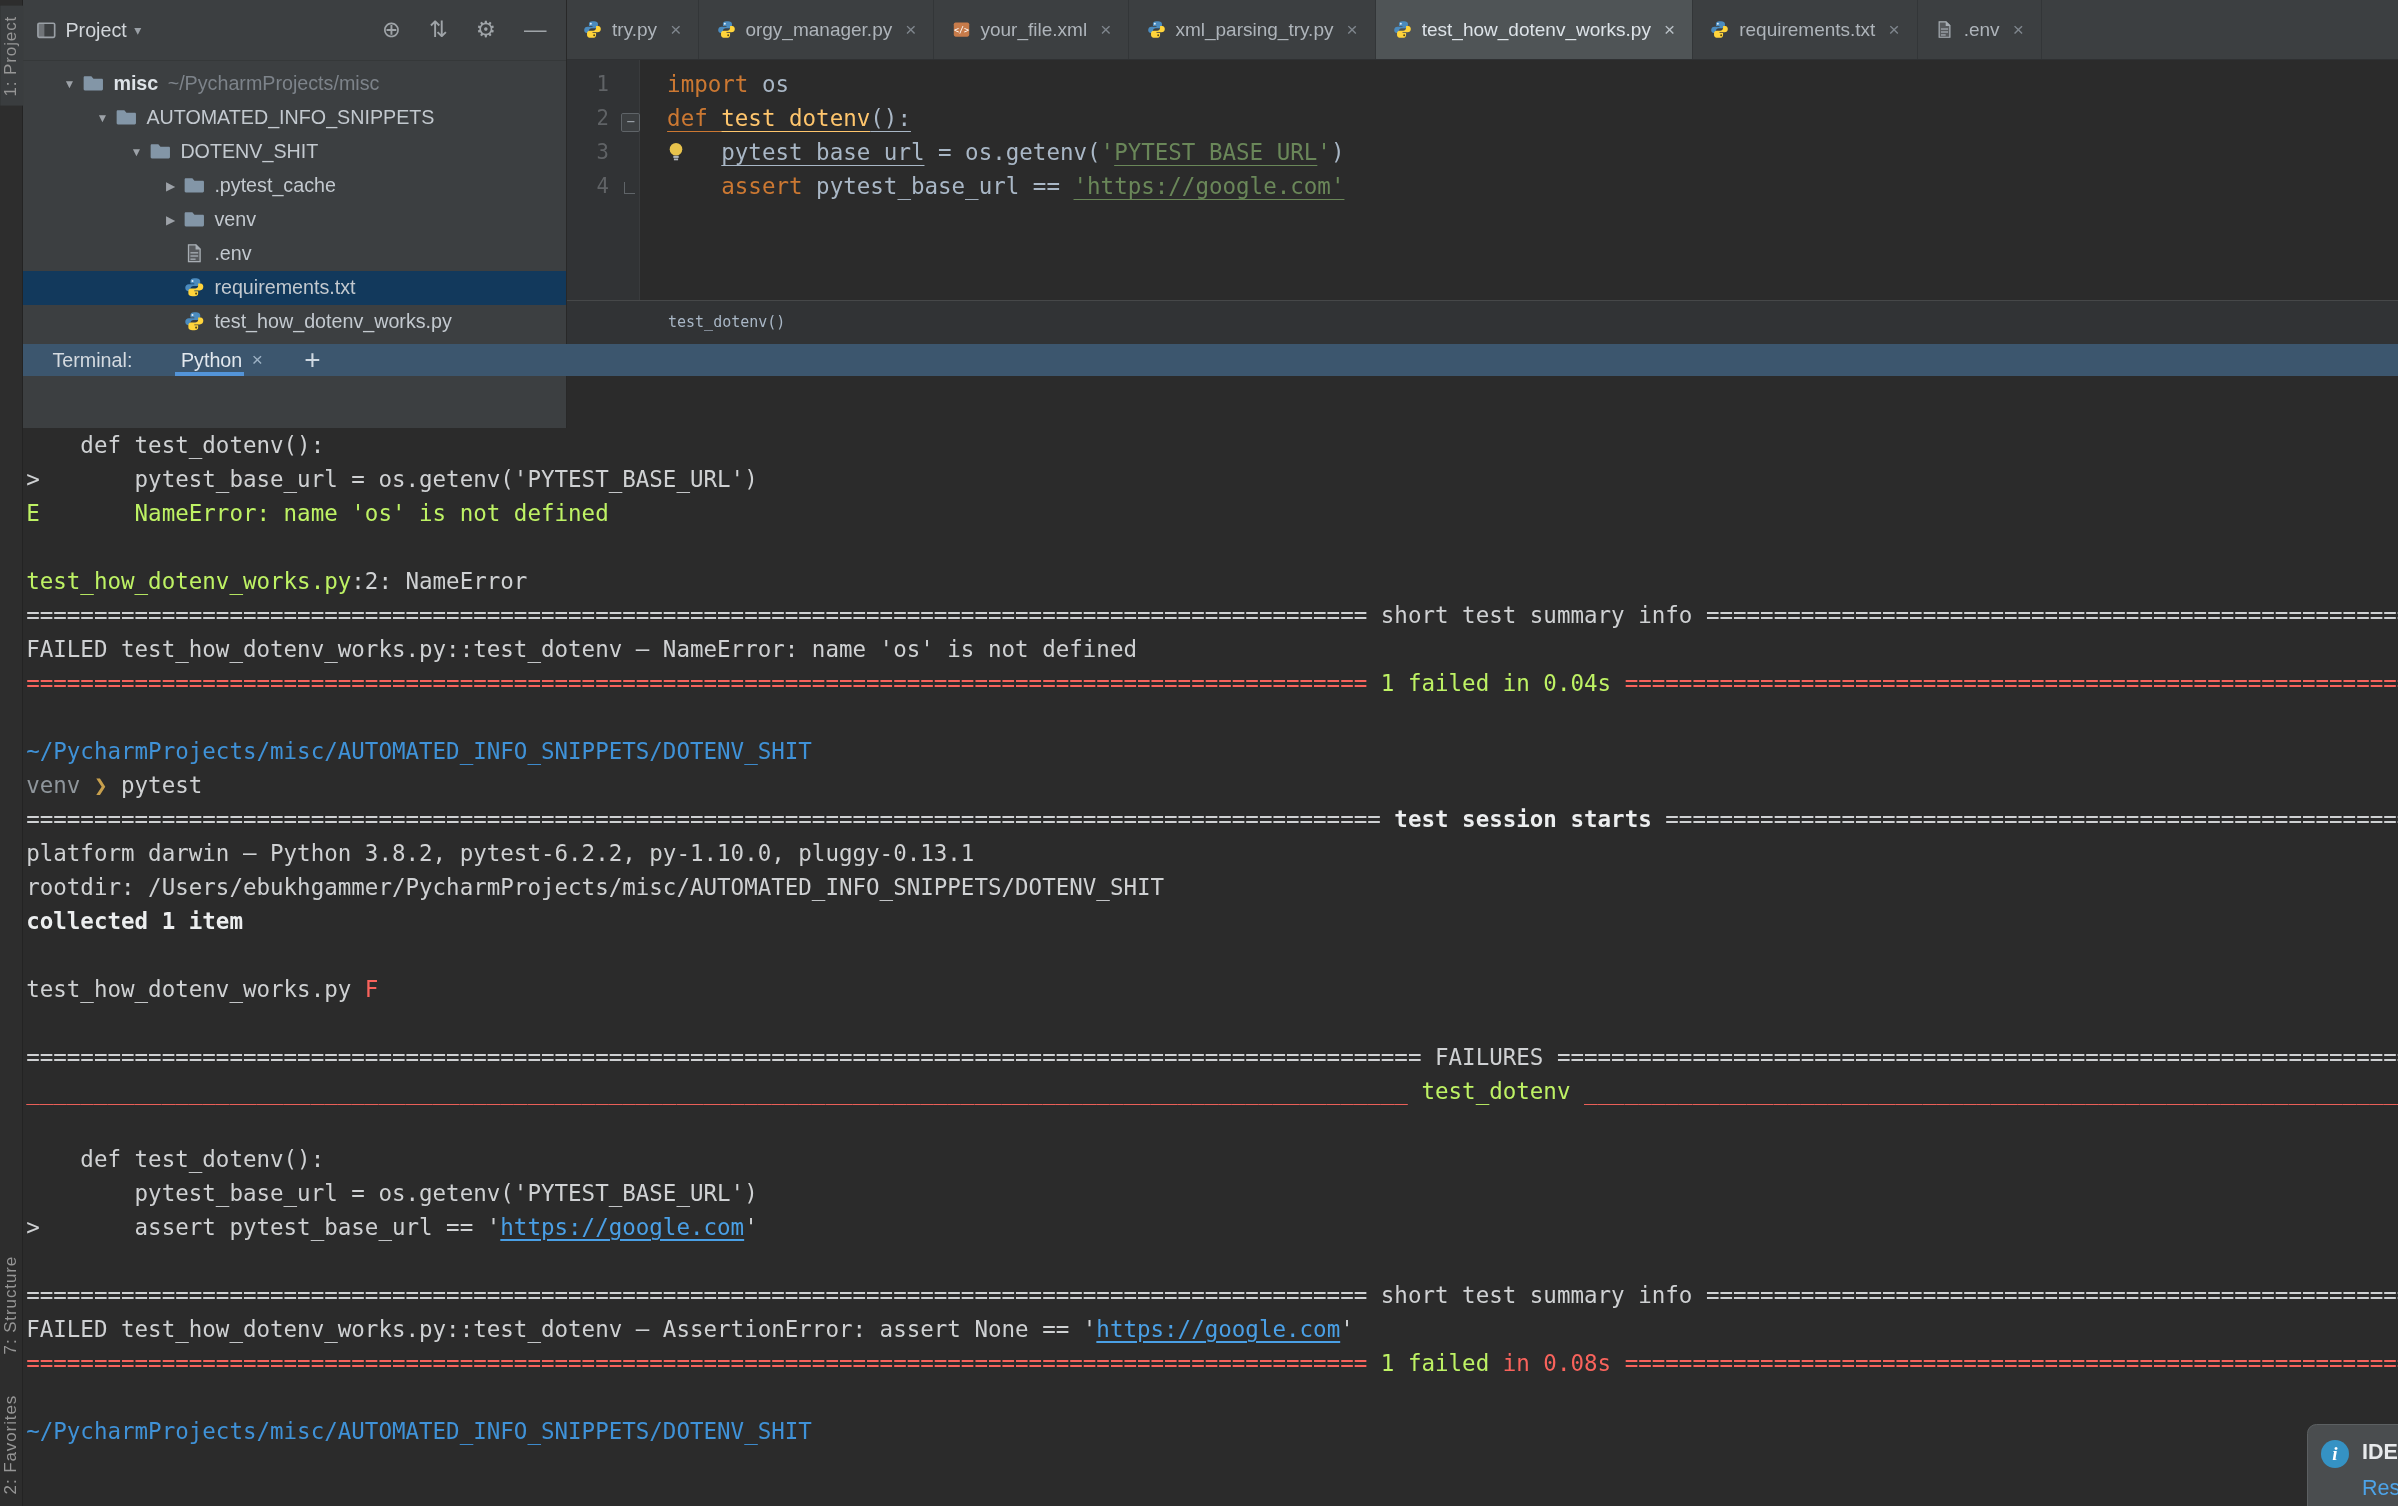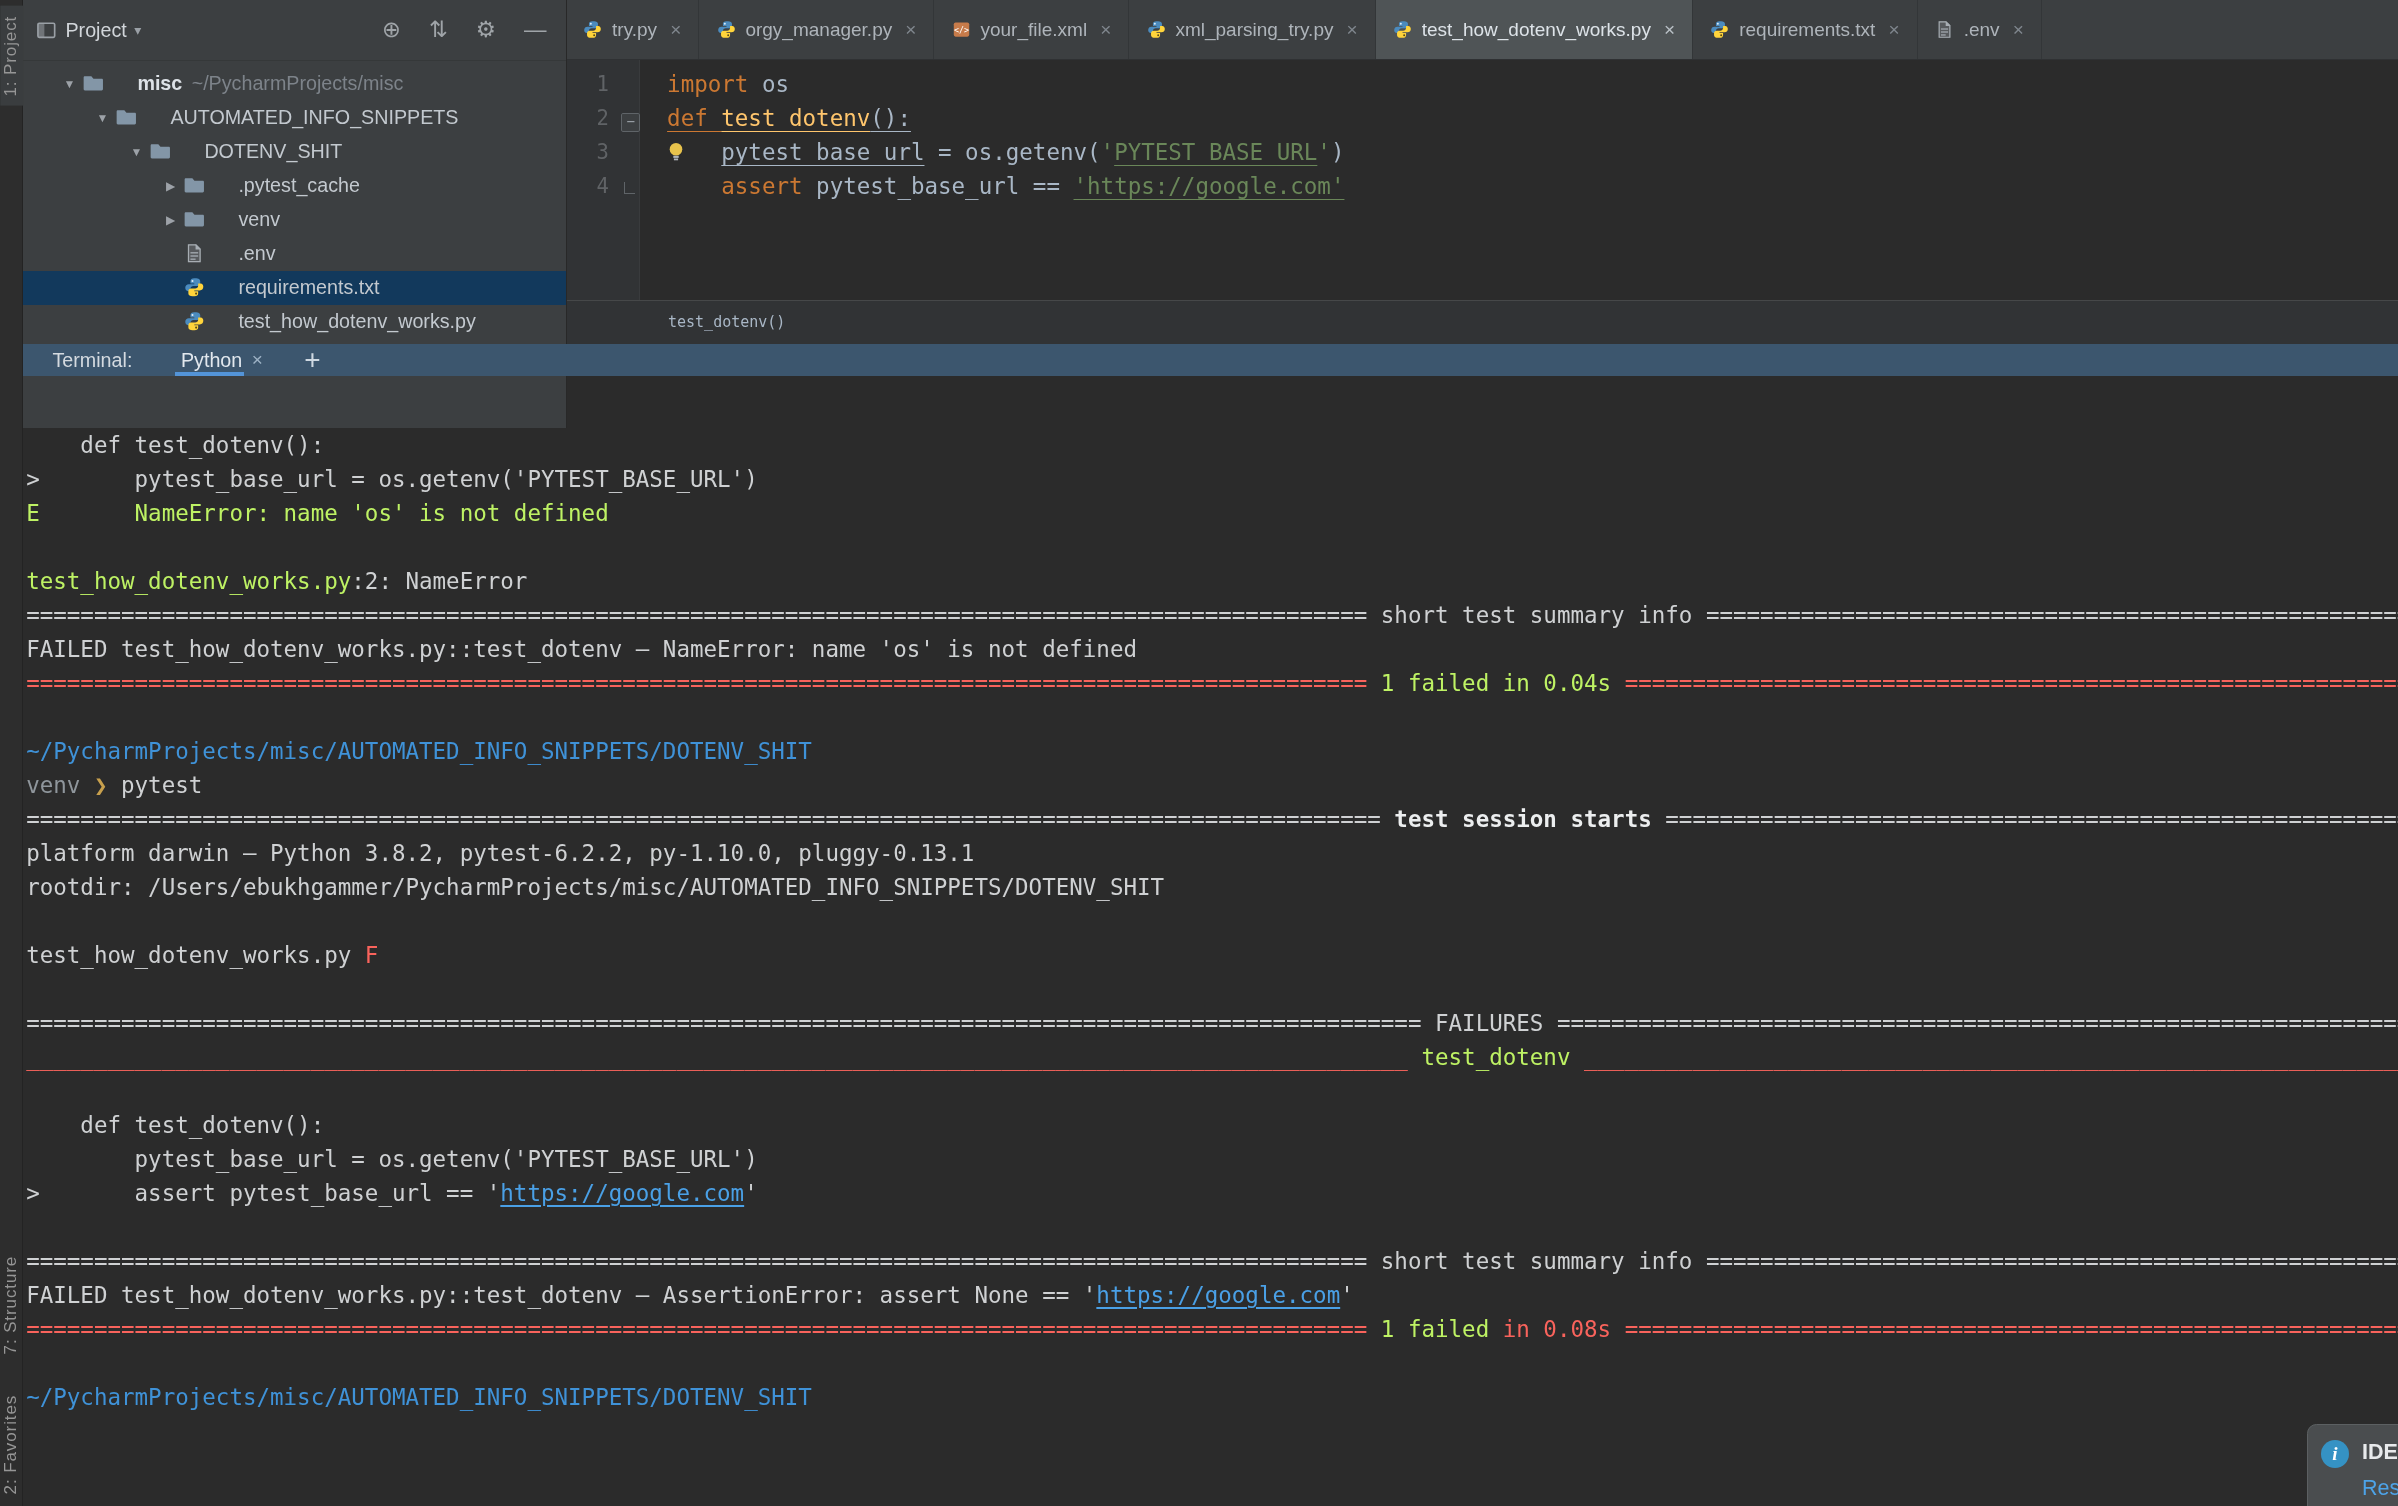--- a/index.html
+++ b/index.html
@@ -21,21 +21,21 @@
   .ph-title{font-size:19.7px;color:#d2d6da;}
   .ph-caret{font-size:14px;color:#9aa0a6;margin-left:7.5px;}
   .ph-actions{margin-left:auto;display:flex;align-items:center;gap:28px;}
   .ph-a{font-size:22.5px;color:#9fa4a8;cursor:pointer;line-height:1;}
   .tree{padding-top:5.6px;font-size:19.7px;}
   .tree-row{height:34px;display:flex;align-items:center;white-space:nowrap;cursor:pointer;}
   .tree-row.selected{background:#12395c;}
   .tree-arrow{width:26px;display:inline-block;font-size:12px;color:#9da2a8;text-align:center;flex:0 0 26px;}
   .fileicon{display:inline-flex;width:22.5px;height:22.5px;margin-right:8.4px;flex:0 0 22.5px;align-items:center;justify-content:center;}
   .fileicon svg{width:20.6px;height:20.6px;}
-  .tree-label{color:#c3c9cf;margin-left:24px;}
+  .tree-label{color:#c3c9cf;}
   .tree-label.bold{color:#dde2e7;font-weight:bold;}
   .tree-suffix{color:#7d838a;margin-left:9.4px;}
 
   
   .tabbar{position:absolute;left:566px;top:0;right:0;height:60px;background:#3c3f41;display:flex;
           border-bottom:0.9px solid #2f3133;box-sizing:border-box;z-index:3;}
   .tab{display:flex;align-items:center;gap:9.4px;padding:0 17px;border-right:0.9px solid #333638;
        font-size:19px;color:#aeb4ba;cursor:pointer;}
   .tab .fileicon{margin-right:0;width:19.7px;height:19.7px;flex-basis:19.7px;}
   .tab .fileicon svg{width:19px;height:19px;}
@@ -351,20 +351,21 @@
       <div class="tline"><span class="t-rb">test_how_dotenv_works.py</span><span class="t-d">:2: NameError</span></div>
       <div class="tline"><span class="t-d">===================================================================================================</span><span class="t-d"> short test summary info </span><span class="t-d">=====================================================================================</span></div>
       <div class="tline"><span class="t-d">FAILED test_how_dotenv_works.py::test_dotenv — NameError: name 'os' is not defined</span></div>
       <div class="tline"><span class="t-r">===================================================================================================</span><span class="t-rb"> 1 failed</span><span class="t-rb"> in 0.04s </span><span class="t-r">=====================================================================================</span></div>
       <div class="tline">&nbsp;</div>
       <div class="tline"><span class="t-b">~/PycharmProjects/misc/AUTOMATED_INFO_SNIPPETS/DOTENV_SHIT</span></div>
       <div class="tline"><span class="t-g">venv</span><span class="t-y"> ❯ </span><span class="t-d">pytest</span></div>
       <div class="tline"><span class="t-d">====================================================================================================</span><span class="t-w"> test session starts </span><span class="t-d">=====================================================================================</span></div>
       <div class="tline"><span class="t-d">platform darwin — Python 3.8.2, pytest-6.2.2, py-1.10.0, pluggy-0.13.1</span></div>
       <div class="tline"><span class="t-d">rootdir: /Users/ebukhgammer/PycharmProjects/misc/AUTOMATED_INFO_SNIPPETS/DOTENV_SHIT</span></div>
+      <div class="tline"><span class="t-w">collected 1 item</span></div>
       <div class="tline">&nbsp;</div>
       <div class="tline"><span class="t-d">test_how_dotenv_works.py </span><span class="t-r">F</span></div>
       <div class="tline">&nbsp;</div>
       <div class="tline"><span class="t-d">=======================================================================================================</span><span class="t-d"> FAILURES </span><span class="t-d">=====================================================================================</span></div>
       <div class="tline"><span class="t-r">______________________________________________________________________________________________________</span><span class="t-rb"> test_dotenv </span><span class="t-r">_____________________________________________________________________________________</span></div>
       <div class="tline">&nbsp;</div>
       <div class="tline"><span class="t-d">    def test_dotenv():</span></div>
       <div class="tline"><span class="t-d">        pytest_base_url = os.getenv('PYTEST_BASE_URL')</span></div>
       <div class="tline"><span class="t-d">&gt;       assert pytest_base_url == '</span><span class="t-bu">https://google.com</span><span class="t-d">'</span></div>
       <div class="tline">&nbsp;</div>

